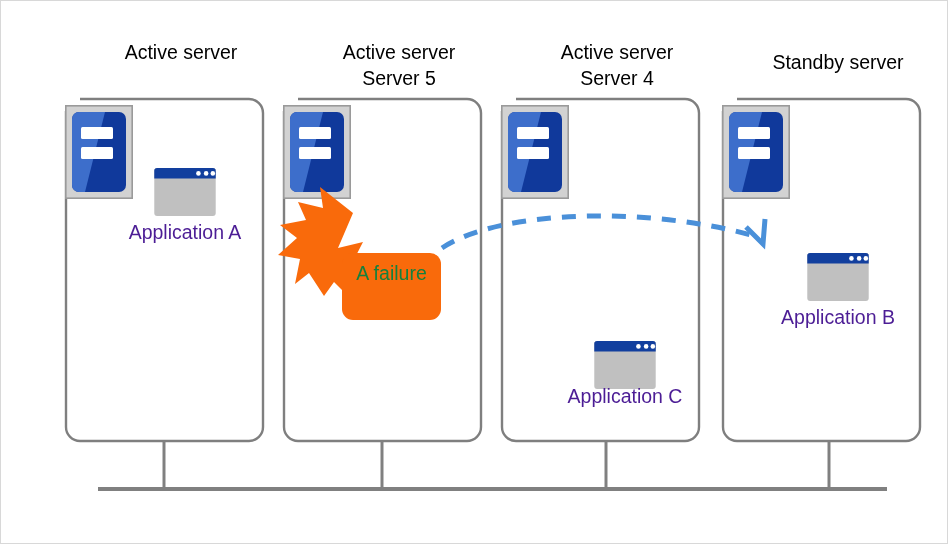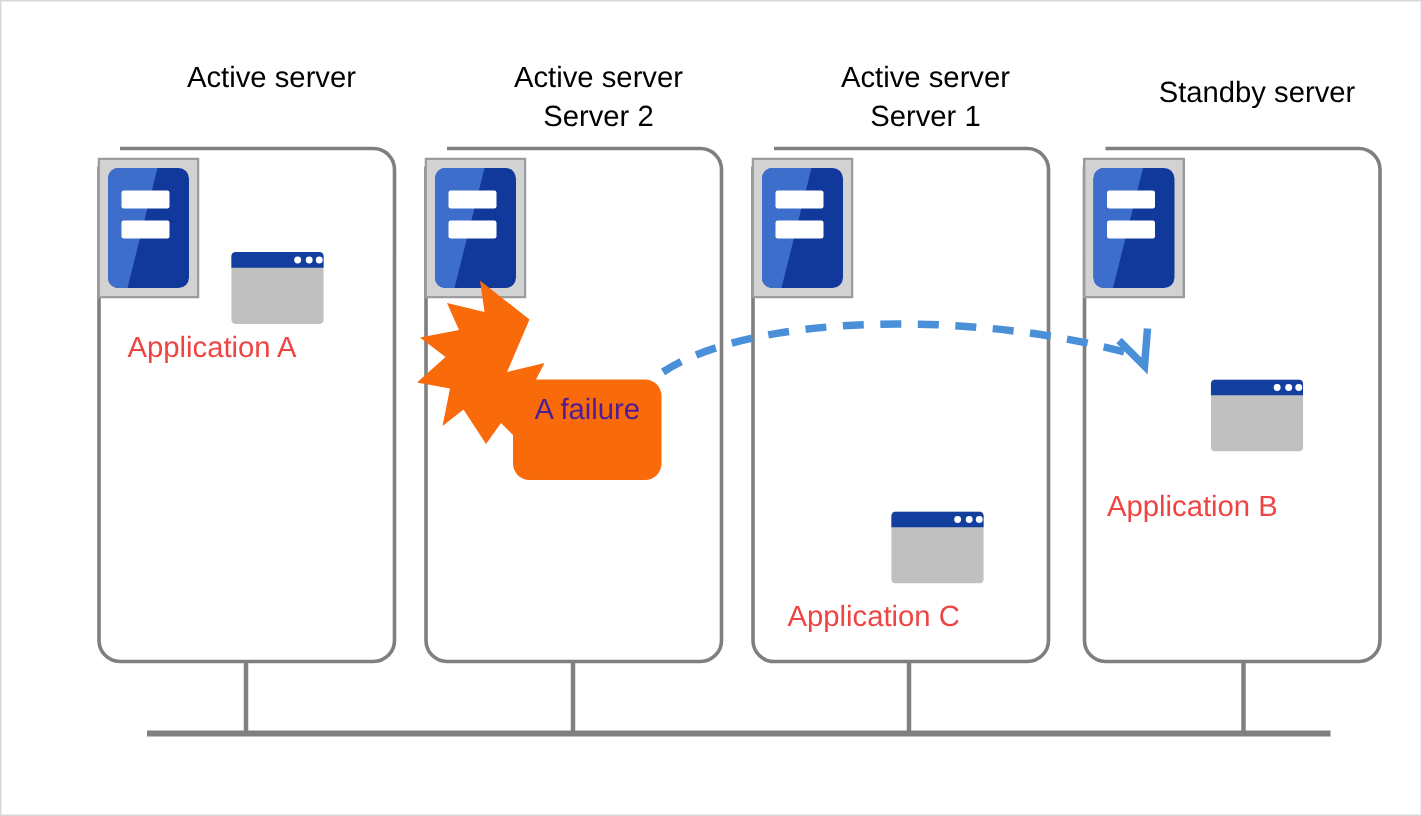--- a/index.html
+++ b/index.html
@@ -31,28 +31,29 @@
     font-size: 19.5px;
     color: #000000;
     line-height: 26px;
     white-space: nowrap;
   }
   .hdr span { display: block; }
   .app-label {
     position: absolute;
     font-family: "Liberation Sans", sans-serif;
     font-size: 19.5px;
-    color: #ef4444;
+    color: #4c1d95;
     white-space: nowrap;
+    text-align: center;
   }
   .badge-text {
     position: absolute;
     font-family: "Liberation Sans", sans-serif;
     font-size: 19.5px;
-    color: #4c1d95;
+    color: #15803d;
     line-height: 27px;
     text-align: center;
     white-space: nowrap;
   }
   .badge-text span { display: block; }
 </style>
 </head>
 <body>
 
 <div id="canvas">
@@ -123,31 +124,31 @@
       <path d="M441 247 C 500 208, 650 205, 757 236" fill="none" stroke="#4a90d9" stroke-width="5" stroke-linecap="butt" stroke-dasharray="14 11"></path>
       <path d="M745 226 L762 243 L764 218" fill="none" stroke="#4a90d9" stroke-width="5" stroke-linecap="butt" stroke-linejoin="miter"></path>
     </g>
   </svg>
 
   <div class="hdr" style="left:80px; top:38px; width:200px;">
     <span>Active server</span>
   </div>
   <div class="hdr" style="left:298px; top:38px; width:200px;">
     <span>Active server</span>
-    <span>Server 2</span>
+    <span>Server 5</span>
   </div>
   <div class="hdr" style="left:516px; top:38px; width:200px;">
     <span>Active server</span>
-    <span>Server 1</span>
+    <span>Server 4</span>
   </div>
   <div class="hdr" style="left:737px; top:48px; width:200px;">
     <span>Standby server</span>
   </div>
 
   <div class="app-label" style="left:84px; top:220px; width:200px;">Application A</div>
-  <div class="app-label" style="left:524px; top:399px; width:200px;">Application  C</div>
-  <div class="app-label" style="left:737px; top:305px; width:200px;margin-top:21px;">Application  B</div>
+  <div class="app-label" style="left:524px; top:384px; width:200px;">Application  C</div>
+  <div class="app-label" style="left:737px; top:305px; width:200px;">Application  B</div>
 
   <div class="badge-text" style="left:341px; top:259px; width:99px;">
     <span>A failure</span>
   </div>
 
 </div>
 
 </body></html>

